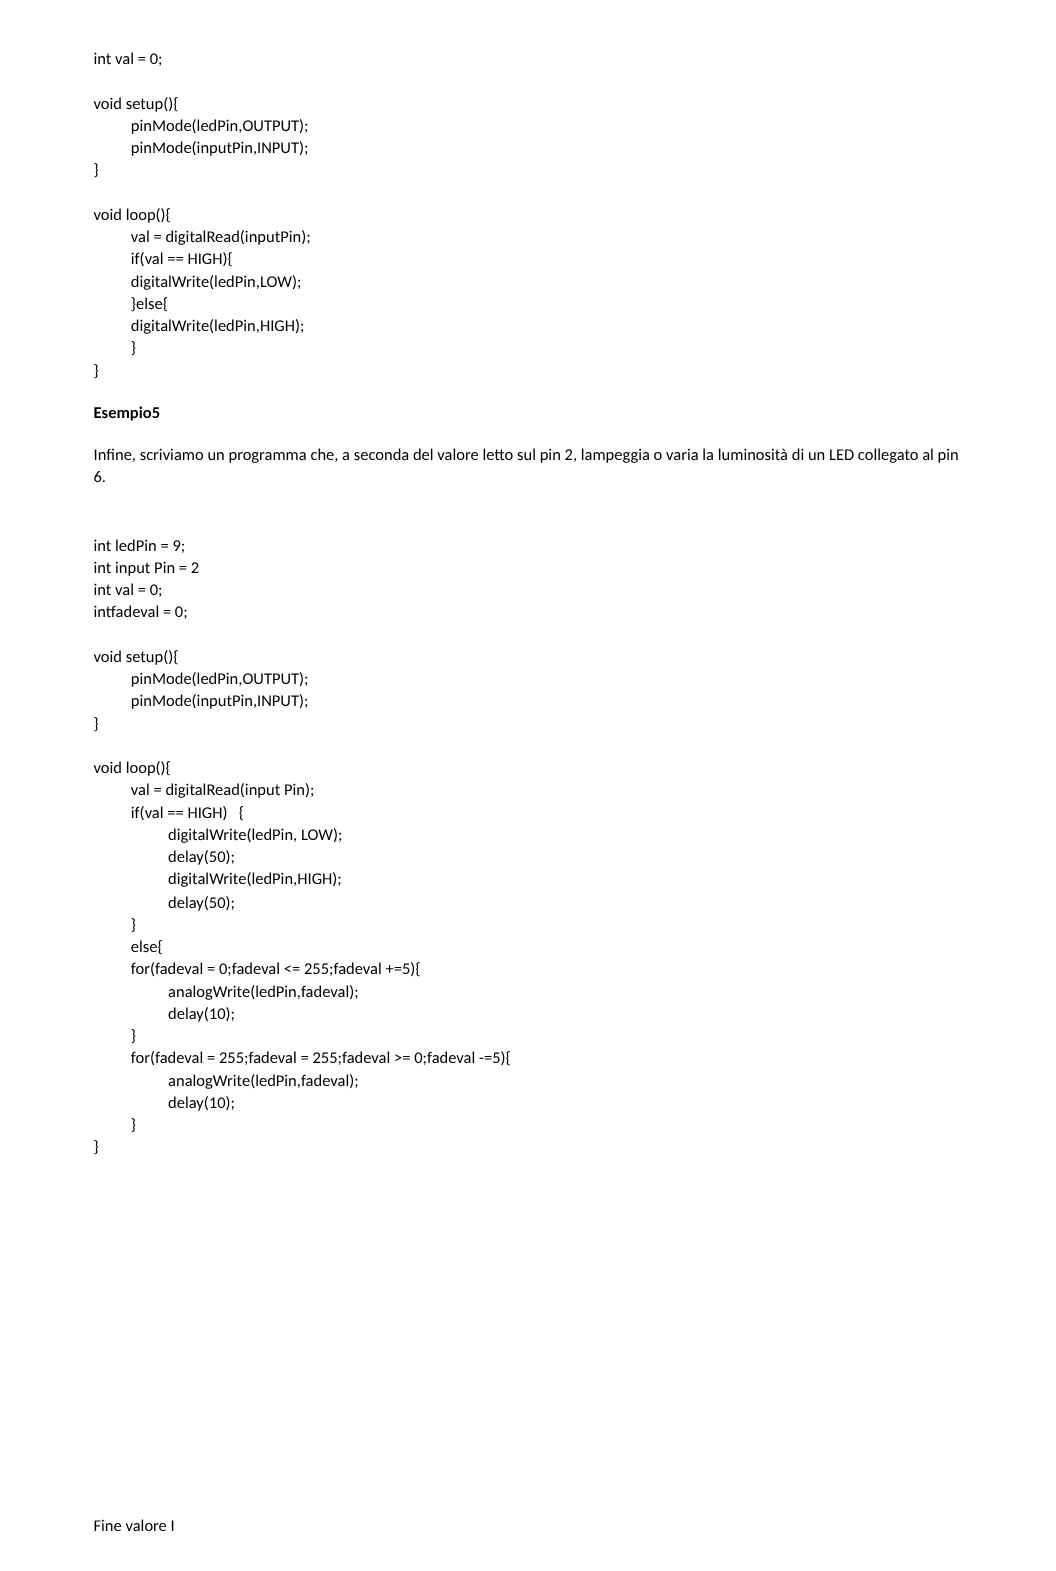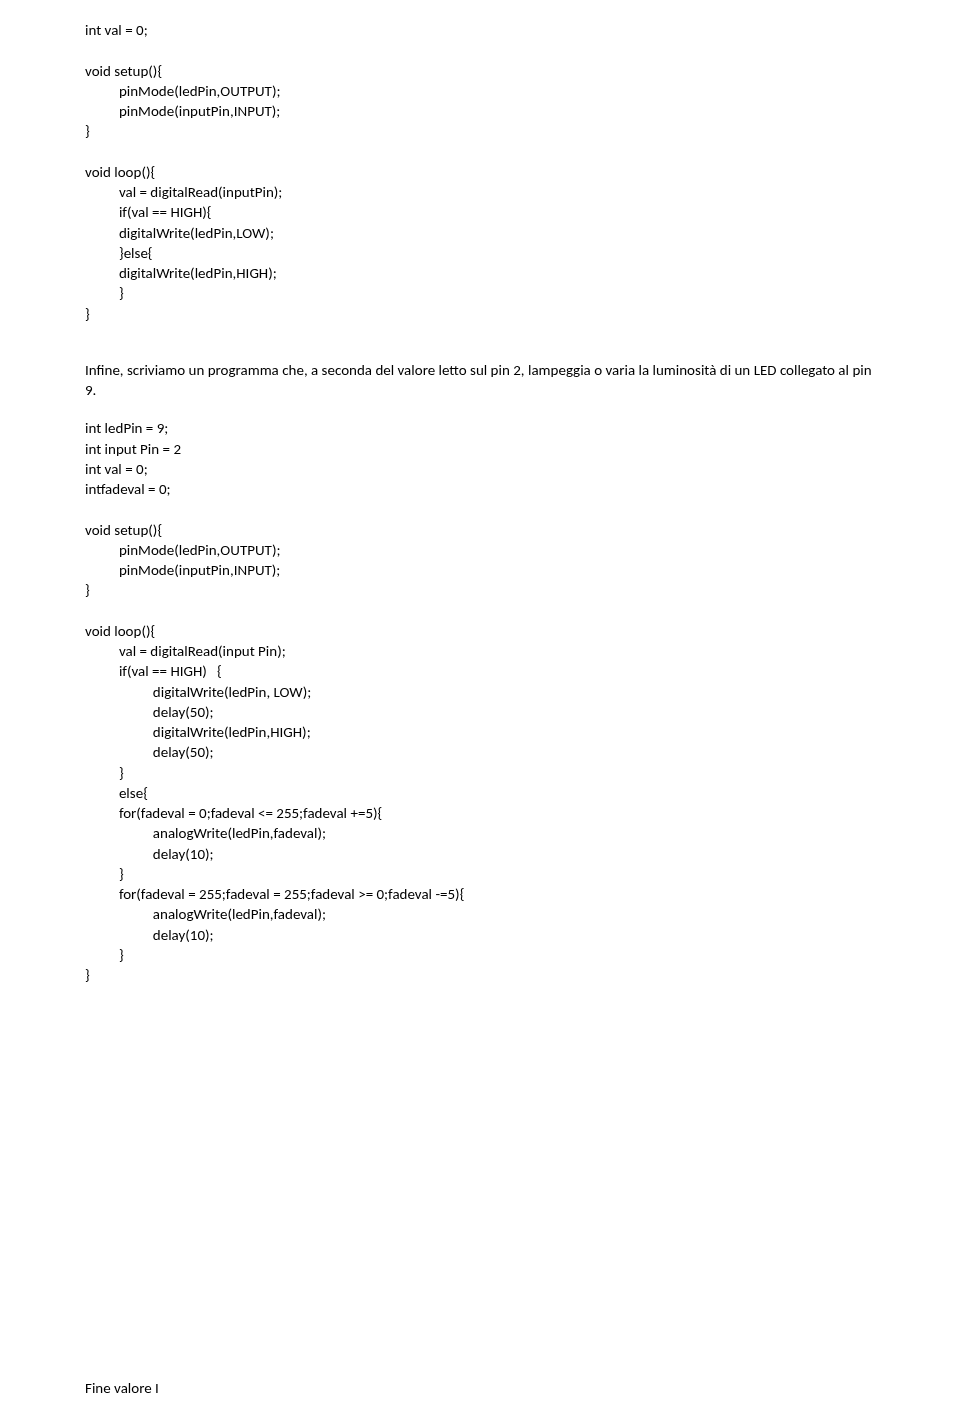--- a/index.html
+++ b/index.html
@@ -14,20 +14,21 @@
   .page {
     width: 960px;
     min-height: 1428px;
     padding: 20px 85px 40px 85px;
     box-sizing: border-box;
     position: relative;
   }
   .code {
     white-space: pre;
     font-family: Calibri, Arial, sans-serif;
+    margin-top: 24px;
   }
   .bold {
     font-weight: bold;
   }
   .footer {
     position: absolute;
     bottom: 30px;
     left: 85px;
   }
 </style>
@@ -47,24 +48,25 @@
           val = digitalRead(inputPin);
           if(val == HIGH){
           digitalWrite(ledPin,LOW);
           }else{
           digitalWrite(ledPin,HIGH);
           }
 }</div>
 
   <div style="height:18px"></div>
 
+  <div class="bold">Esempio5</div>
 
   <div style="height:18px"></div>
 
-  <div>Infine, scriviamo un programma che, a seconda del valore letto sul pin 2, lampeggia o varia la luminosità di un LED collegato al pin 9.</div>
+  <div>Infine, scriviamo un programma che, a seconda del valore letto sul pin 2, lampeggia o varia la luminosità di un LED collegato al pin 6.</div>
 
   <div style="height:18px"></div>
 
   <div class="code">int ledPin = 9;
 int input Pin = 2
 int val = 0;
 intfadeval = 0;
 
 void setup(){
           pinMode(ledPin,OUTPUT);

